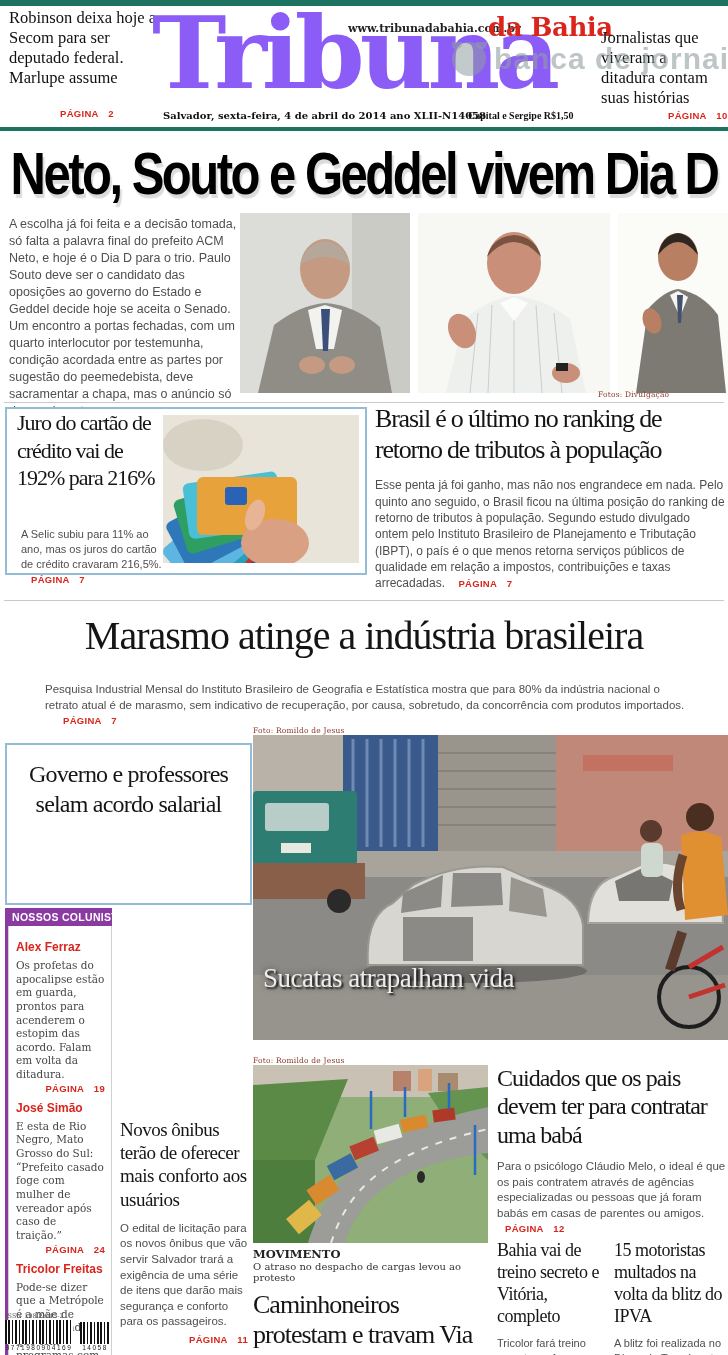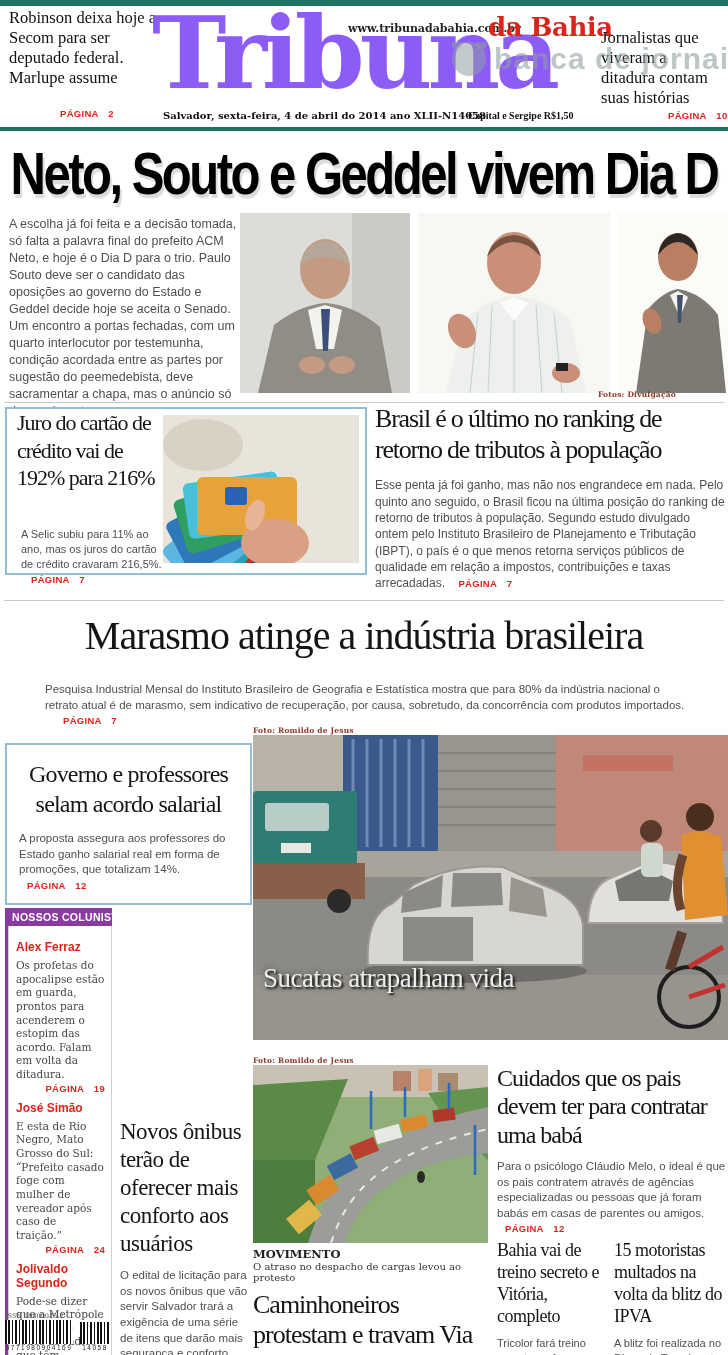--- a/index.html
+++ b/index.html
@@ -10,21 +10,21 @@
     font-family:"Liberation Sans", sans-serif; color:#222;
   }
   .abs { position:absolute; }
   .greenbar { background:#1d7360; }
   .pg-tag {
     color:#d9251c; font-weight:bold; font-family:"Liberation Sans",sans-serif;
     font-size:9.5px; word-spacing:7px; white-space:nowrap; letter-spacing:.3px;
   }
   .headline { font-family:"Liberation Serif", serif; font-weight:normal; color:#151515; }
   .bodytxt { color:#4f4f4f; line-height:1.36; }
-  .credit { font-family:"DejaVu Serif",serif; font-weight:bold; font-size:7.5px; color:#8b3a2a; letter-spacing:.2px; }
+  .credit { font-family:"DejaVu Serif",serif; font-weight:normal; font-size:7.5px; color:#8b3a2a; letter-spacing:.2px; }
   .thinrule { position:absolute; left:4px; right:4px; height:1px; background:#c9c9c9; }
 
   
   .teaser { font-family:"Liberation Serif",serif; font-size:16.5px; line-height:1.22; color:#111; }
   .logo {
     font-family:"DejaVu Serif",serif; font-weight:bold; color:#8b5cf6;
     font-size:100px; letter-spacing:-5px; line-height:.9; white-space:nowrap;
   }
   .website { font-family:"DejaVu Serif",serif; font-weight:bold; font-size:11px; color:#222; }
   .edition { font-family:"DejaVu Serif",serif; font-weight:bold; font-size:26px; color:#d9251c; letter-spacing:-.5px; }
@@ -247,41 +247,37 @@
       <path d="M436,232 L470,212 M436,262 L472,250" stroke="#c23330" stroke-width="5"></path>
       <rect x="418" y="196" width="10" height="40" fill="#5a3a2c" transform="rotate(18 423 216)"></rect>
     </svg>
     <div class="abs" style="left:10px;top:228px;">
       <div class="overlay-cap">Sucatas atrapalham vida</div>
     </div>
   </figure>
 
   <section class="abs bluebox" style="left:5px;top:743px;width:243px;height:158px;">
     <h2 class="headline" style="margin:14px 12px 0;font-size:24px;line-height:1.25;letter-spacing:-.8px;text-align:center;">Governo e professores selam acordo salarial</h2>
-    <p class="bodytxt" style="margin:12px 12px 0;font-size:11.5px;">
-      <span>A proposta assegura aos professores do Estado ganho salarial real em forma de promoções, que totalizam 14%.</span>
-      <span class="pg-tag" style="margin-left:8px;">PÁGINA 12</span>
-    </p>
   </section>
 
   <aside class="abs col-wrap" style="left:5px;top:908px;width:104px;">
     <div class="col-head">NOSSOS COLUNISTAS</div>
     <div class="col-body">
       <div>
         <div class="col-name">Alex Ferraz</div>
         <div class="col-text">Os profetas do apocalipse estão em guarda, prontos para acenderem o estopim das acordo. Falam em volta da ditadura.</div>
         <span class="pg-tag col-pg">PÁGINA 19</span>
       </div>
       <div>
         <div class="col-name">José Simão</div>
         <div class="col-text">E esta de Rio Negro, Mato Grosso do Sul: “Prefeito casado foge com mulher de vereador após caso de traição.”</div>
         <span class="pg-tag col-pg">PÁGINA 24</span>
       </div>
       <div>
-        <div class="col-name">Jolivaldo Segundo</div>
+        <div class="col-name">Tricolor Freitas</div>
         <div class="col-text">Pode-se dizer que a Metrópole é a mãe de todos as rádios que têm programas com comentaristas e apresentadores ao vivo.</div>
 
       </div>
     </div>
   </aside>
 
   <div class="abs" style="left:5px;top:1312px;width:110px;">
     <div class="issn">ISSN 19809045-2</div>
     <div style="display:flex;gap:7px;align-items:flex-end;">
       <div>
@@ -290,21 +286,21 @@
       </div>
       <div>
         <div class="barcode" style="width:30px;height:22px;"></div>
         <div class="bc-num">14058</div>
       </div>
     </div>
   </div>
 
 
   <section class="abs" style="left:120px;top:1118px;width:128px;">
-    <h3 class="headline" style="margin:0;font-size:23px;line-height:1.22;letter-spacing:-.5px;">Novos ônibus terão de oferecer mais conforto aos usuários</h3>
+    <h3 class="headline" style="margin:0;font-size:19px;line-height:1.22;letter-spacing:-.5px;">Novos ônibus terão de oferecer mais conforto aos usuários</h3>
     <p class="bodytxt" style="margin:10px 0 0;font-size:11.5px;">O edital de licitação para os novos ônibus que vão servir Salvador trará a exigência de uma série de itens que darão mais segurança e conforto para os passageiros.</p>
     <span class="pg-tag" style="display:block;text-align:right;margin-top:4px;">PÁGINA 11</span>
   </section>
 
   <div class="abs credit" style="left:253px;top:1056px;">Foto: Romildo de Jesus</div>
   <figure class="abs" style="left:253px;top:1065px;width:235px;height:178px;">
     <svg width="235" height="178" viewBox="0 0 235 178">
       <rect width="235" height="178" fill="#8fae78"></rect>
       <rect width="235" height="32" fill="#c9c2b4"></rect>
       <rect x="140" y="6" width="18" height="20" fill="#b8826a"></rect>

